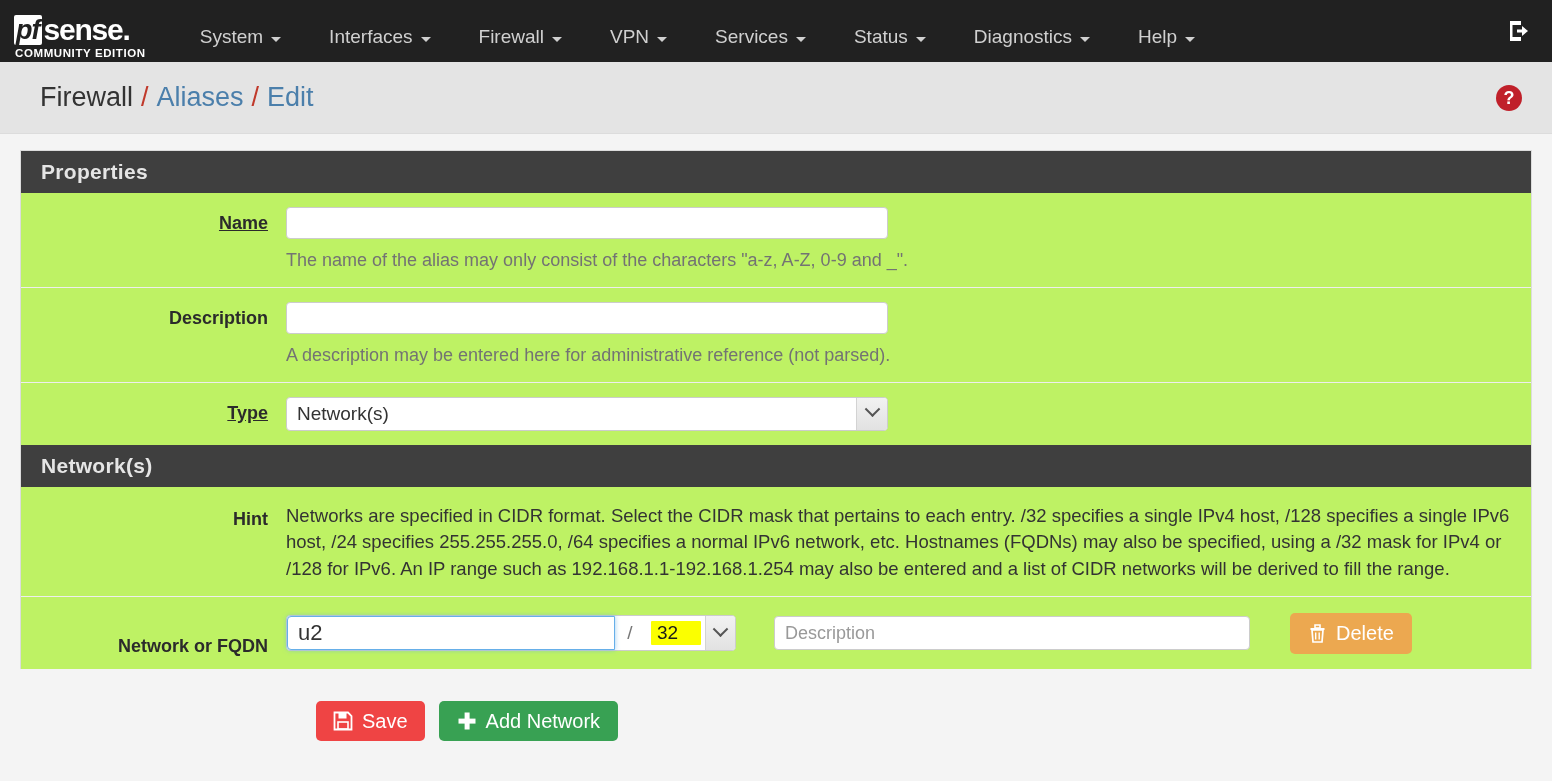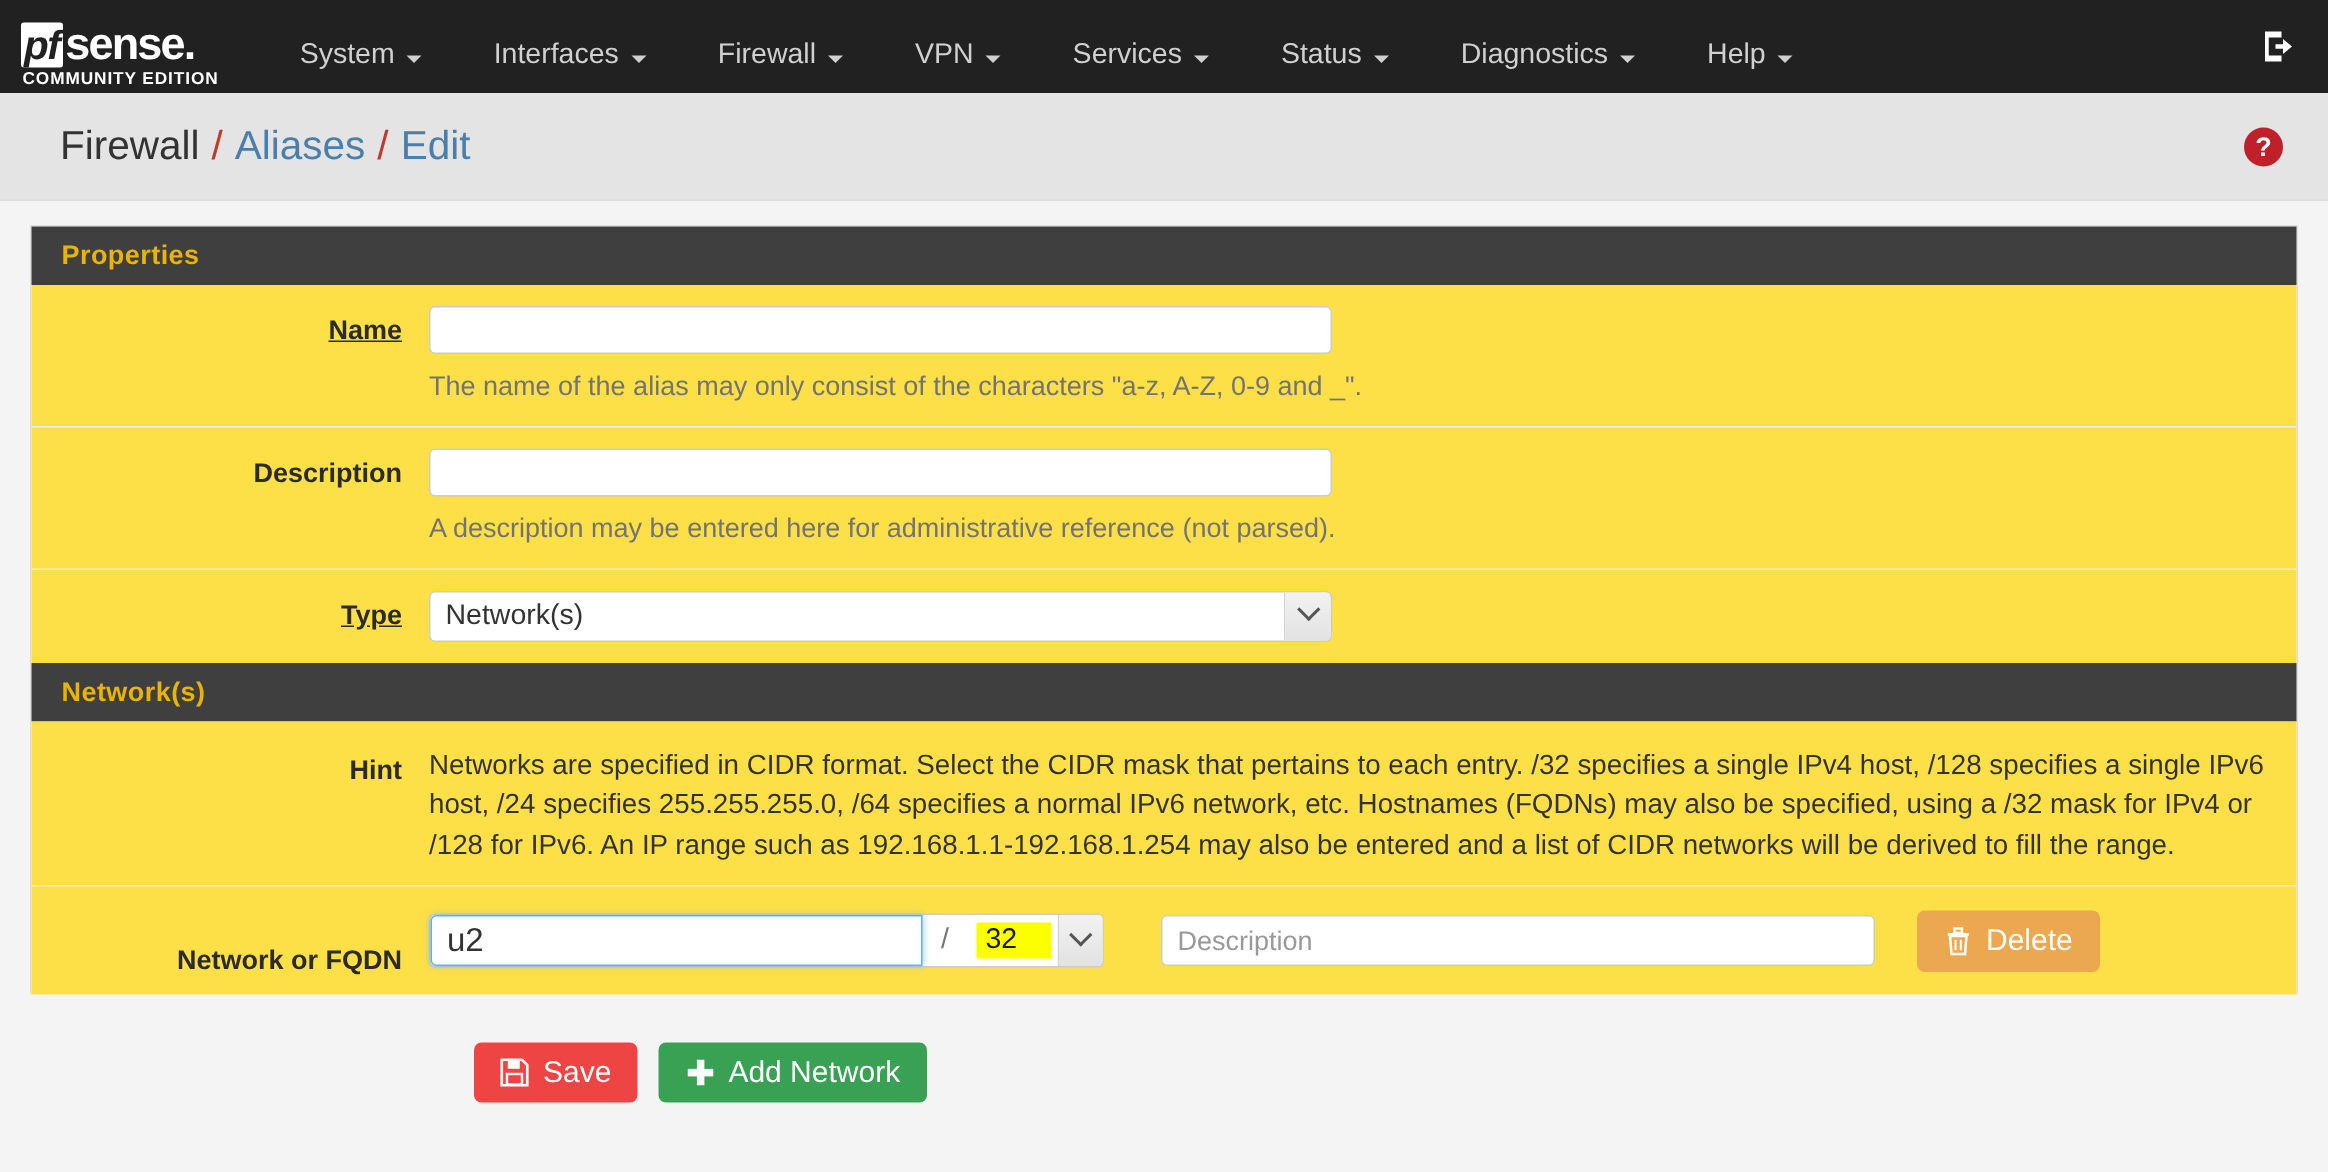--- a/index.html
+++ b/index.html
@@ -142,27 +142,27 @@
   .content {
     padding: 16px 20px 0 20px;
   }
   .panel {
     background: #ffffff;
     border: 1px solid #dcdcdc;
     border-bottom: none;
   }
   .panel-heading {
     background: #3f3f3f;
-    color: #eab308;
-    font-size: 18px;
+    color: #e5e5e5;
+    font-size: 21px;
     font-weight: bold;
     padding: 9px 20px;
     letter-spacing: 0.3px;
   }
-  .panel-body { background: #fde047; }
+  .panel-body { background: #bef264; }
 
   .form-row {
     display: flex;
     align-items: flex-start;
     padding: 14px 0 0 0;
     border-bottom: 1px solid #eeeeee;
   }
   .form-row.no-border { border-bottom: none; }
   .form-label {
     width: 265px;
@@ -374,21 +374,21 @@
     border-radius: 5px;
     color: #ffffff;
     font-size: 20px;
     font-family: "Liberation Sans", sans-serif;
     cursor: pointer;
     padding: 9px 16px;
     line-height: 1;
   }
   .btn-delete {
     background: #eca850;
-    margin-left: 28px;
+    margin-left: 40px;
     padding: 10px 18px;
     align-items: center;
   }
   .btn-save { background: #ef4444; padding: 10px 17px; }
   .btn-add { background: #38a153; padding: 10px 18px; margin-left: 14px; }
 
   .footer-actions {
     padding: 32px 0 0 296px;
     display: flex;
     align-items: center;

